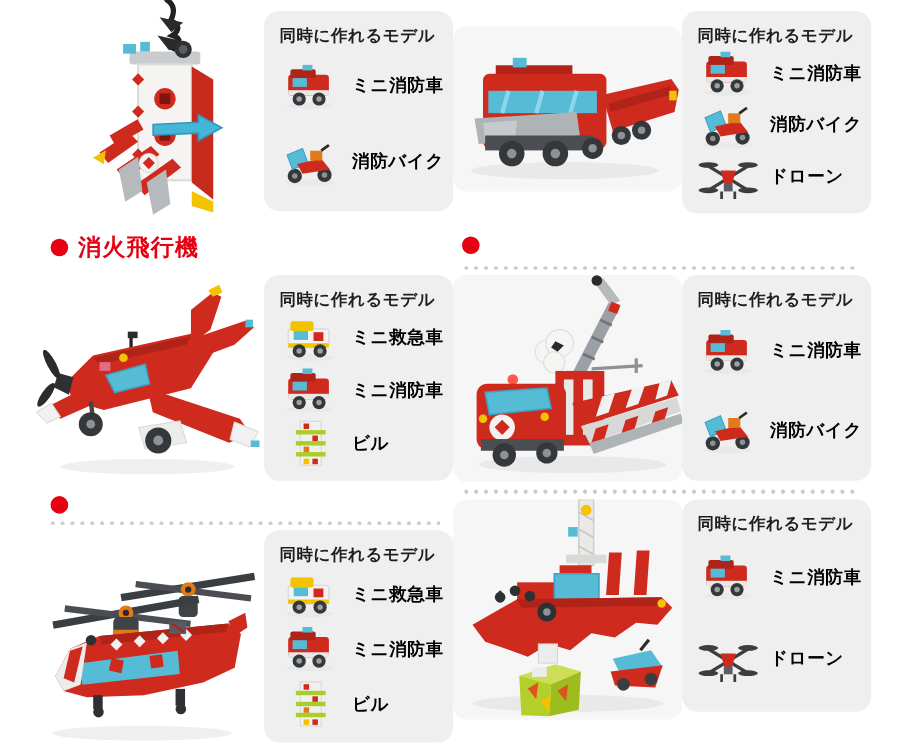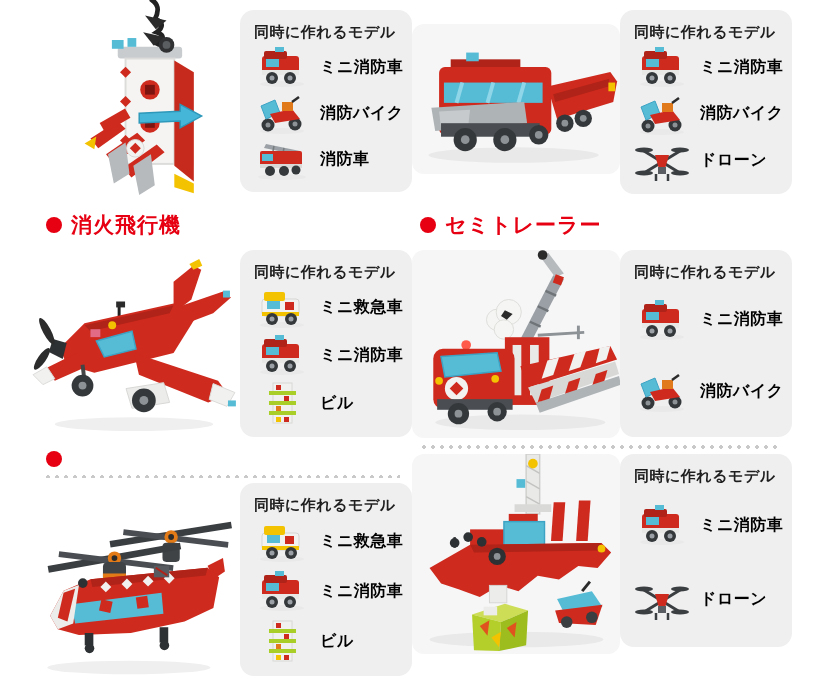--- a/index.html
+++ b/index.html
@@ -190,26 +190,20 @@
                     <use href="#sym-mini-fire-truck"></use>
                   </svg>
               <span class="item-label">ミニ消防車</span>
             </li>
             <li class="item">
               <svg class="thumb">
                     <use href="#sym-fire-bike"></use>
                   </svg>
               <span class="item-label">消防バイク</span>
             </li>
-            <li class="item">
-              <svg class="thumb">
-                    <use href="#sym-fire-truck"></use>
-                  </svg>
-              <span class="item-label">消防車</span>
-            </li>
           </ul>
         </aside>
       </div>
     </section>
 
     <section class="sec sec-r2">
       <div class="sec-title">
         <span class="bullet"></span>
         <span>消火飛行機</span>
       </div>
@@ -395,21 +389,20 @@
               <span class="item-label">ドローン</span>
             </li>
           </ul>
         </aside>
       </div>
     </section>
 
     <section class="sec sec-r2">
       <div class="sec-title">
         <span class="bullet"></span>
-        <span>セミトレーラー</span>
       </div>
       <div class="dots"></div>
       <div class="sec-body">
         <div class="model photo-bg" style="width:208px; height:188px;">
           <svg width="208" height="188" viewBox="0 0 215 190">
             <ellipse cx="112" cy="176" rx="88" ry="8" fill="#e9e9e9"></ellipse>
             <polygon points="112,90 146,24 157,28 122,95" fill="#9aa0a5"></polygon>
             <polygon points="148,26 132,4 141,1 157,22" fill="#b6babd"></polygon>
             <line x1="122" y1="72" x2="133" y2="77" stroke="#6f7478" stroke-width="2.5"></line>
             <line x1="130" y1="56" x2="141" y2="61" stroke="#6f7478" stroke-width="2.5"></line>

